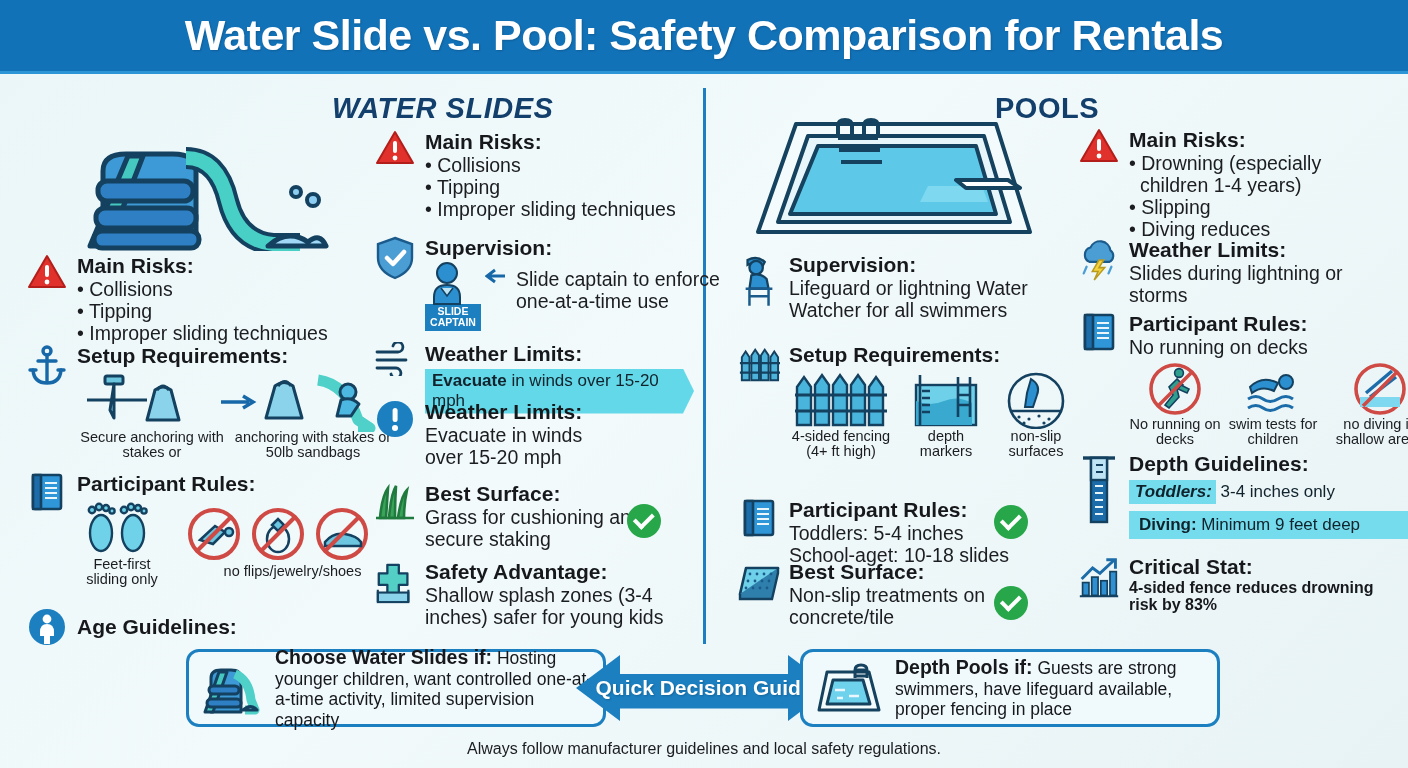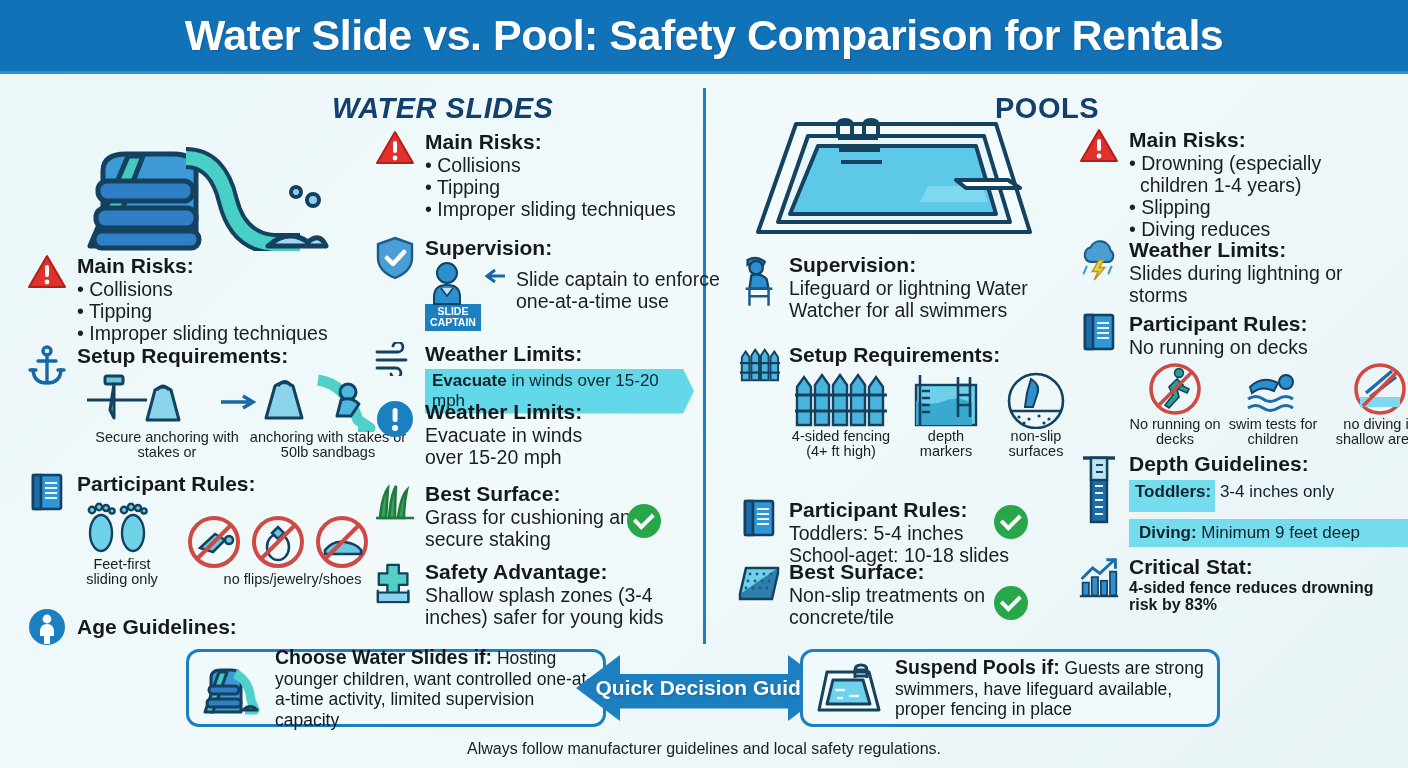--- a/index.html
+++ b/index.html
@@ -169,42 +169,42 @@
             <g stroke="#13415f" stroke-width="3" stroke-linejoin="round">
               <path d="M55 10 q28 4 40 40 l12 8 H95" fill="none" stroke="#4fd0c8" stroke-width="11"></path>
               <circle cx="85" cy="22" r="8" fill="#4cb7e0"></circle>
               <path d="M78 30 q10-4 18 4 l-8 12 h-14z" fill="#4cb7e0"></path>
               <path d="M12 16 q9-7 18 0 l9 32 h-36z" fill="#8ad3ea"></path>
               <path d="M15 16 q7-9 13 0" fill="none"></path>
             </g>
           </svg>
         </div>
       </div>
-      <div style="display:flex;gap:6px;margin-top:-2px;margin-left:15px;">
+      <div style="display:flex;gap:6px;margin-top:-2px;">
         <div class="cap" style="width:150px;">Secure anchoring with stakes or</div>
         <div class="cap" style="width:160px;">anchoring with stakes or 50lb sandbags</div>
       </div>
     </div>
   </div>
 
   <div class="blk" style="left:26px;top:472px;width:330px;">
     <div class="ico">
       <svg width="38" height="42" viewBox="0 0 38 42">
           <g stroke="#13415f" stroke-width="2.6" stroke-linejoin="round">
             <rect x="5" y="3" width="28" height="34" rx="2" fill="#2f96d8"></rect>
             <rect x="5" y="3" width="8" height="34" fill="#1b6ca8"></rect>
             <g stroke="#eaf6fb" stroke-width="2">
               <path d="M17 11 H29 M17 16 H29 M17 21 H29 M17 26 H29"></path>
             </g>
           </g>
         </svg>
     </div>
     <div class="txt">
       <div class="h">Participant Rules:</div>
-      <div style="display:flex;gap:18px;margin-top:3px;align-items:flex-end;">
+      <div style="display:flex;gap:18px;margin-top:3px;align-items:center;">
         <div style="width:90px;">
           <svg width="82" height="58" viewBox="0 0 82 58">
               <g stroke="#13415f" stroke-width="2.4" fill="#6fd2e8">
                 <ellipse cx="24" cy="34" rx="11" ry="18"></ellipse>
                 <ellipse cx="56" cy="34" rx="11" ry="18"></ellipse>
                 <circle cx="15" cy="11" r="3.2"></circle>
                 <circle cx="22" cy="8" r="3.2"></circle>
                 <circle cx="29" cy="9" r="3"></circle>
                 <circle cx="35" cy="12" r="2.6"></circle>
                 <circle cx="47" cy="11" r="3.2"></circle>
@@ -620,21 +620,21 @@
             <path d="M16 34 H24 M16 41 H24 M16 48 H24 M16 55 H24 M16 62 H24"></path>
           </g>
           <g stroke="#13415f" stroke-width="2">
             <path d="M17 13 H24 M17 20 H24"></path>
           </g>
         </svg>
     </div>
     <div class="txt">
       <div class="h">Depth Guidelines:</div>
       <div style="margin-top:4px;">
-        <span class="hl" style="background:#74dced;padding:2px 4px 10px 6px;"><b>Toddlers:</b></span><span style="font-size:17px;color:#10232c;"> 3-4 inches only</span>
+        <span class="hl" style="background:#74dced;padding:2px 4px 2px 6px;font-style:italic;"><b>Toddlers:</b></span><span style="font-size:17px;color:#10232c;"> 3-4 inches only</span>
       </div>
       <div class="hl" style="margin-top:7px;padding:4px 10px;width:285px;"><b>Diving:</b><span> Minimum 9 feet deep</span></div>
     </div>
   </div>
 
   <div class="blk" style="left:1078px;top:555px;width:325px;">
     <div class="ico">
       <svg width="46" height="46" viewBox="0 0 46 46">
           <g fill="#2f8fd0" stroke="#13415f" stroke-width="1.8">
             <rect x="5" y="28" width="7" height="14"></rect>
@@ -682,17 +682,17 @@
             <g fill="none">
               <path d="M42 18 v-8 q0-5 6-5 t6 5 v8"></path>
               <path d="M42 10 H54 M43 16 H55"></path>
             </g>
             <g stroke="#eaf8fd" stroke-width="2.6">
               <path d="M22 30 H32 M36 36 H46 M24 38 H30"></path>
             </g>
           </g>
         </svg>
     </div>
-    <div class="dtxt"><b>Suspend Pools if:</b><span> Guests are strong swimmers, have lifeguard available, proper fencing in place</span></div>
+    <div class="dtxt"><b>Depth Pools if:</b><span> Guests are strong swimmers, have lifeguard available, proper fencing in place</span></div>
   </div>
 
   <div class="footer">Always follow manufacturer guidelines and local safety regulations.</div>
 </div>
 
 </body></html>

